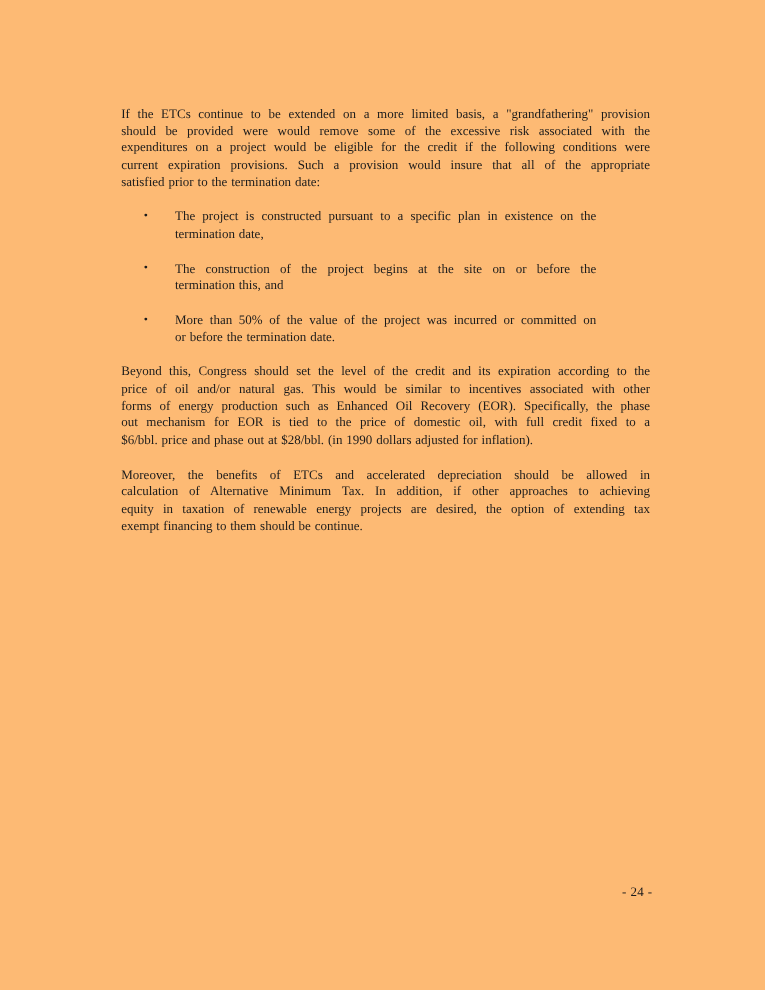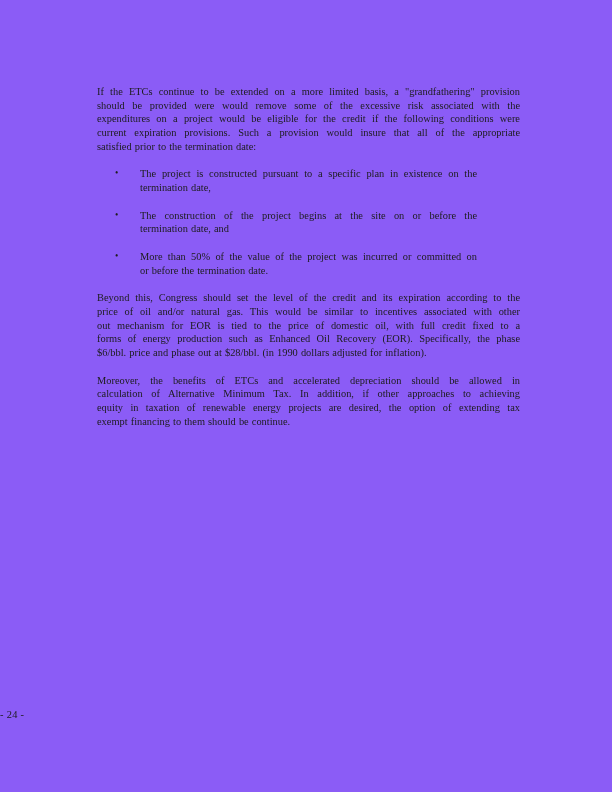--- a/index.html
+++ b/index.html
@@ -6,21 +6,21 @@
   html, body { background: #ffffff; }
   body {
     width: 612px;
     height: 792px;
     overflow: hidden;
   }
   .page {
     position: relative;
     width: 612px;
     height: 792px;
-    background: #8b5cf6;
+    background: #fdba74;
     font-family: "Liberation Serif", "DejaVu Serif", serif;
     color: #1c1c1c;
   }
   .content {
     position: absolute;
     left: 97px;
     top: 85px;
     width: 423px;
     font-size: 10.4px;
     line-height: 13.67px;
@@ -46,21 +46,21 @@
     top: 0;
     font-size: 9.5px;
     line-height: 13.67px;
     text-align: left;
   }
   .page-number {
     position: absolute;
     top: 708px;
     left: 0;
     width: 522px;
-    text-align: left;
+    text-align: right;
     font-size: 10.4px;
     line-height: 13.67px;
     letter-spacing: 0.3px;
   }
 </style>
 </head>
 <body>
 
 <div class="page">
   <div class="content">
@@ -75,34 +75,34 @@
 
     <div class="bullet-item">
       <span class="bullet-marker">•</span>
       <div class="line">The project is constructed pursuant to a specific plan in existence on the</div>
       <div class="line last">termination date,</div>
     </div>
 
     <div class="bullet-item">
       <span class="bullet-marker">•</span>
       <div class="line">The construction of the project begins at the site on or before the</div>
-      <div class="line last">termination date, and</div>
+      <div class="line last">termination this, and</div>
     </div>
 
     <div class="bullet-item">
       <span class="bullet-marker">•</span>
       <div class="line">More than 50% of the value of the project was incurred or committed on</div>
       <div class="line last">or before the termination date.</div>
     </div>
 
     <div class="para">
       <div class="line">Beyond this, Congress should set the level of the credit and its expiration according to the</div>
       <div class="line">price of oil and/or natural gas. This would be similar to incentives associated with other</div>
+      <div class="line">forms of energy production such as Enhanced Oil Recovery (EOR). Specifically, the phase</div>
       <div class="line">out mechanism for EOR is tied to the price of domestic oil, with full credit fixed to a</div>
-      <div class="line">forms of energy production such as Enhanced Oil Recovery (EOR). Specifically, the phase</div>
       <div class="line last">$6/bbl. price and phase out at $28/bbl. (in 1990 dollars adjusted for inflation).</div>
     </div>
 
     <div class="para">
       <div class="line">Moreover, the benefits of ETCs and accelerated depreciation should be allowed in</div>
       <div class="line">calculation of Alternative Minimum Tax. In addition, if other approaches to achieving</div>
       <div class="line">equity in taxation of renewable energy projects are desired, the option of extending tax</div>
       <div class="line last">exempt financing to them should be continue.</div>
     </div>
 

